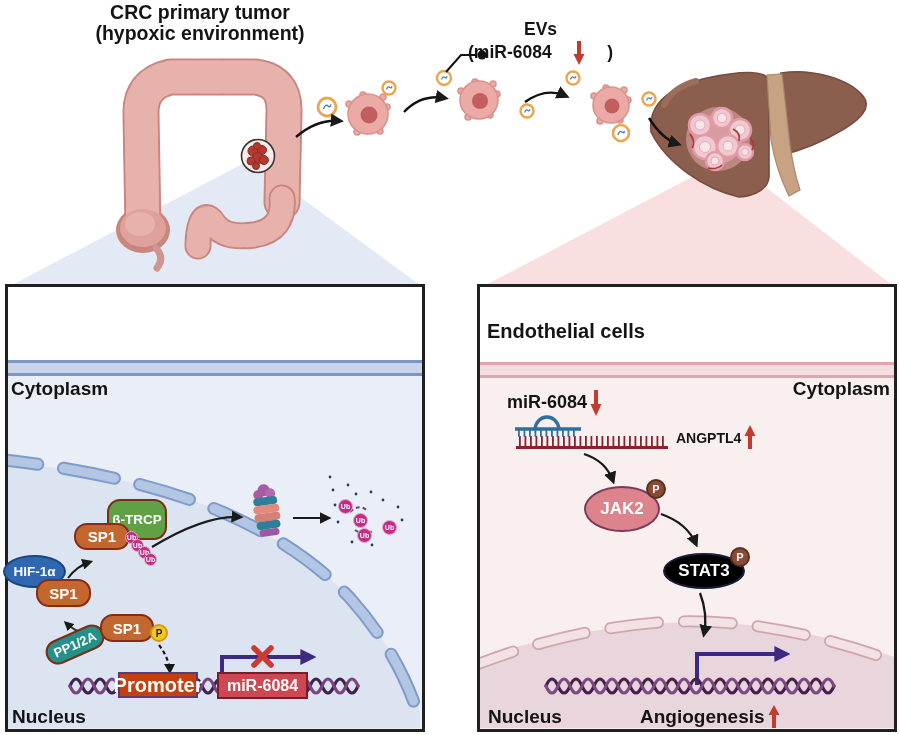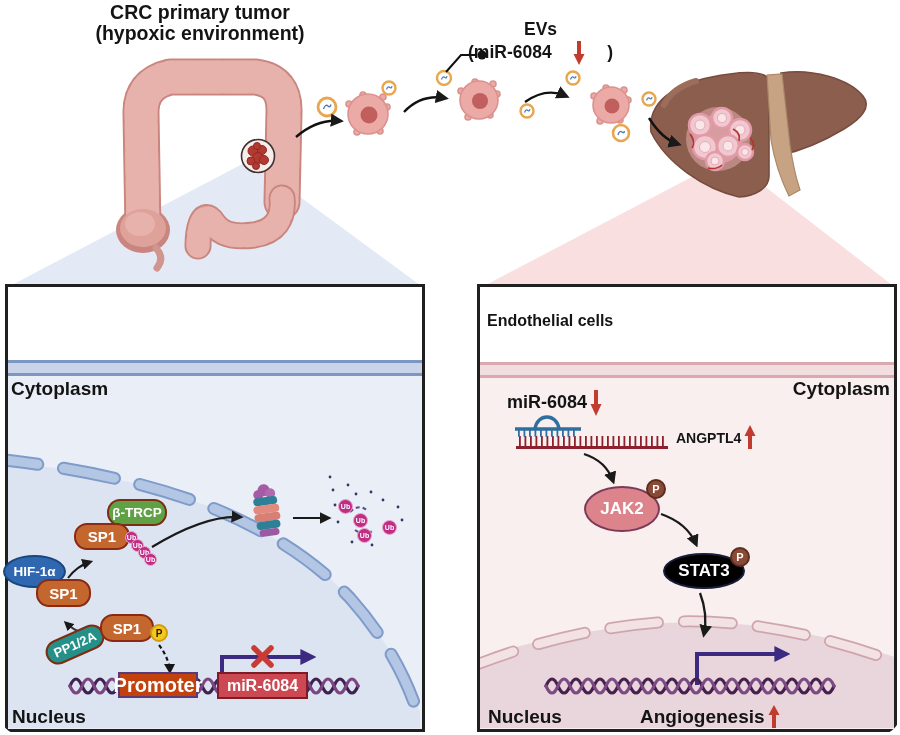--- a/index.html
+++ b/index.html
@@ -1,17 +1,17 @@
 <!DOCTYPE html>
 <html><head>
 <meta charset="utf-8">
 <style>
   html,body{margin:0;padding:0;background:#ffffff;}
   #stage{position:relative;width:900px;height:735px;background:#ffffff;overflow:hidden;
-         font-family:"Liberation Sans", sans-serif;color:#141414;border-radius:21px;}
+         font-family:"Liberation Sans", sans-serif;color:#141414;}
   svg{display:block;}
   .scene-svg{position:absolute;left:0;top:0;z-index:1;}
   .panel{position:absolute;background:#fff;border:3px solid #202020;box-sizing:border-box;z-index:2;}
   .overlay-svg{position:absolute;left:0;top:0;z-index:3;pointer-events:none;}
   .lbl{position:absolute;font-weight:700;color:#141414;z-index:5;white-space:nowrap;}
   .ctr{text-align:center;white-space:normal;}
   .mem{position:absolute;left:0;right:0;box-sizing:border-box;}
   .mem-blue{top:73px;height:16px;background:#c9d4e9;border-top:3.5px solid #7d96c2;border-bottom:3.5px solid #7d96c2;}
   .mem-pink{top:75px;height:16px;background:#f3dedf;border-top:3.5px solid #d9a9af;border-bottom:3.5px solid #d9a9af;}
   .cyto{position:absolute;left:0;right:0;bottom:0;}
@@ -306,21 +306,21 @@
         <line x1="6" y1="2" x2="6" y2="16" stroke="#c13b2e" stroke-width="4"></line>
         <polygon points="0.5,15 11.5,15 6,26" fill="#c13b2e"></polygon>
       </svg>
       <span>)</span>
     </div>
   </div>
 
   <div class="lbl" style="left:11px;top:378px;font-size:19px;">Cytoplasm</div>
   <div class="lbl" style="left:12px;top:706px;font-size:19px;">Nucleus</div>
 
-  <div class="pill rrect" style="left:107px;top:499px;width:60px;height:27px;background:#61a146;border:2.5px solid #7c2d12;font-size:13.5px;">β-TRCP</div>
+  <div class="pill rrect" style="left:107px;top:499px;width:60px;height:41px;background:#61a146;border:2.5px solid #7c2d12;font-size:13.5px;">β-TRCP</div>
   <div class="pill rrect" style="left:74px;top:523px;width:56px;height:27px;background:#c4672f;border:2.5px solid #8a2a12;font-size:15px;">SP1</div>
 
   <div class="pill ell" style="left:125px;top:531px;width:13px;height:13px;background:#bf2d85;border:1.5px solid #eca6cc;font-size:7px;">Ub</div>
   <div class="pill ell" style="left:131px;top:539px;width:13px;height:13px;background:#bf2d85;border:1.5px solid #eca6cc;font-size:7px;">Ub</div>
   <div class="pill ell" style="left:138px;top:546px;width:13px;height:13px;background:#bf2d85;border:1.5px solid #eca6cc;font-size:7px;">Ub</div>
   <div class="pill ell" style="left:144px;top:553px;width:13px;height:13px;background:#bf2d85;border:1.5px solid #eca6cc;font-size:7px;">Ub</div>
 
   <div class="pill ell" style="left:3px;top:555px;width:63px;height:33px;background:#2f67b1;border:2.5px solid #18477f;font-size:13.5px;">HIF-1α</div>
   <div class="pill rrect" style="left:36px;top:579px;width:55px;height:28px;background:#c4672f;border:2.5px solid #8a2a12;font-size:15px;">SP1</div>
   <div class="pill rrect" style="left:44px;top:632px;width:62px;height:25px;background:#259089;border:2.5px solid #7c2d12;font-size:13px;transform:rotate(-24deg);">PP1/2A</div>
@@ -328,21 +328,21 @@
   <div class="pill ell" style="left:150px;top:624px;width:18px;height:18px;background:#f4c81f;border:2px solid #cf9d12;color:#241a00;font-size:10px;">P</div>
 
   <div class="pill ell" style="left:338px;top:499px;width:15px;height:15px;background:#bf2d85;border:1.5px solid #eca6cc;font-size:7px;">Ub</div>
   <div class="pill ell" style="left:353px;top:513px;width:15px;height:15px;background:#bf2d85;border:1.5px solid #eca6cc;font-size:7px;">Ub</div>
   <div class="pill ell" style="left:357px;top:528px;width:15px;height:15px;background:#bf2d85;border:1.5px solid #eca6cc;font-size:7px;">Ub</div>
   <div class="pill ell" style="left:382px;top:520px;width:15px;height:15px;background:#bf2d85;border:1.5px solid #eca6cc;font-size:7px;">Ub</div>
 
   <div class="pill" style="left:118px;top:672px;width:80px;height:26px;background:#c2410c;border:2px solid #5c3a78;font-size:20px;font-weight:600;">Promoter</div>
   <div class="pill" style="left:217px;top:672px;width:91px;height:27px;background:#cc4852;border:2px solid #7f1b24;font-size:16px;">miR-6084</div>
 
-  <div class="lbl" style="left:487px;top:312px;font-size:16px;">Endothelial cells</div>
+  <div class="lbl" style="left:487px;top:320px;font-size:20px;">Endothelial cells</div>
   <div class="lbl" style="left:780px;top:378px;width:110px;text-align:right;font-size:19px;">Cytoplasm</div>
   <div class="lbl" style="left:488px;top:706px;font-size:19px;">Nucleus</div>
 
   <div class="lbl row" style="left:507px;top:388px;font-size:18px;">
     <span>miR-6084</span>
     <svg class="arrow-ico" width="12" height="29">
       <line x1="6" y1="2" x2="6" y2="17" stroke="#c13b2e" stroke-width="4"></line>
       <polygon points="0.5,16 11.5,16 6,28" fill="#c13b2e"></polygon>
     </svg>
   </div>

